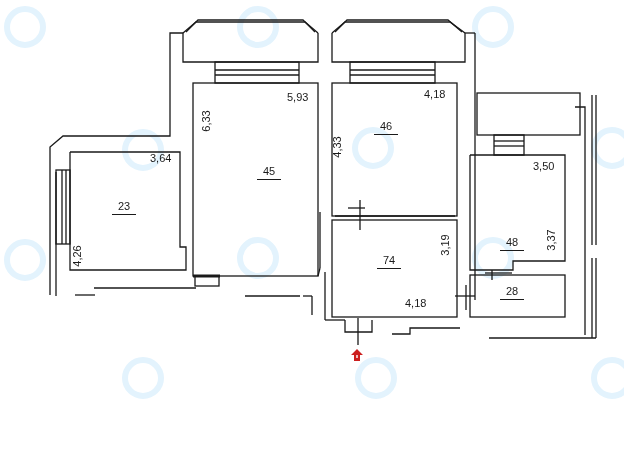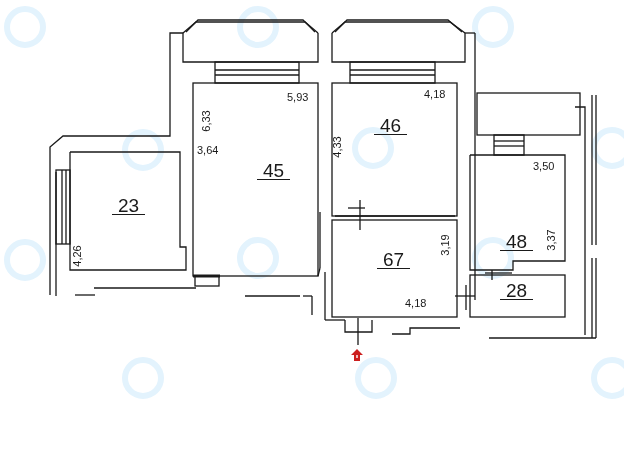--- a/index.html
+++ b/index.html
@@ -1,18 +1,18 @@
 <!DOCTYPE html>
 <html><head>
   <meta charset="utf-8">
   <style>
     html, body { margin: 0; padding: 0; background: #ffffff; }
     body { width: 624px; height: 467px; position: relative; overflow: hidden; font-family: "Liberation Sans", sans-serif; }
     #plan { position: absolute; left: 0; top: 0; width: 624px; height: 467px; }
-    .lbl { position: absolute; font-size: 19px; color: #1a1a1a; text-align: center; }
+    .lbl { position: absolute; font-size: 11px; color: #1a1a1a; text-align: center; }
     .lbl.room { border-bottom: 1px solid #1a1a1a; padding: 0 6px 1px 6px; line-height: 14px; }
     .dim { position: absolute; font-size: 11px; color: #1a1a1a; line-height: 12px; white-space: nowrap; }
     .dim.vert { transform: rotate(-90deg); transform-origin: center center; }
     .entry { position: absolute; width: 12px; height: 12px; }
   </style>
 </head>
 <body>
 
 <svg id="plan" viewBox="0 0 624 467" xmlns="http://www.w3.org/2000/svg">
 
@@ -105,25 +105,25 @@
     <g>
       <rect x="470" y="275" width="95" height="42"></rect>
       <line x1="485" y1="273" x2="512" y2="273"></line>
     </g>
   </g>
 </svg>
 
 <div class="lbl room" style="left:112px;top:199px;">23</div>
 <div class="lbl room" style="left:241px;top:164px;margin-left:16px;">45</div>
 <div class="lbl room" style="left:374px;top:119px;">46</div>
-<div class="lbl room" style="left:377px;top:253px;">67</div>
+<div class="lbl room" style="left:377px;top:253px;">74</div>
 <div class="lbl room" style="left:500px;top:191px;margin-top:44px;">48</div>
 <div class="lbl room" style="left:500px;top:284px;">28</div>
 
-<div class="dim" style="left:150px;top:144px;margin-left:47px;">3,64</div>
+<div class="dim" style="left:150px;top:152px;">3,64</div>
 <div class="dim vert" style="left:66px;top:250px;">4,26</div>
 <div class="dim" style="left:287px;top:91px;">5,93</div>
 <div class="dim vert" style="left:195px;top:115px;">6,33</div>
 <div class="dim" style="left:424px;top:88px;">4,18</div>
 <div class="dim vert" style="left:326px;top:141px;">4,33</div>
 <div class="dim" style="left:405px;top:297px;">4,18</div>
 <div class="dim vert" style="left:434px;top:239px;">3,19</div>
 <div class="dim" style="left:533px;top:160px;">3,50</div>
 <div class="dim vert" style="left:540px;top:234px;">3,37</div>
 

